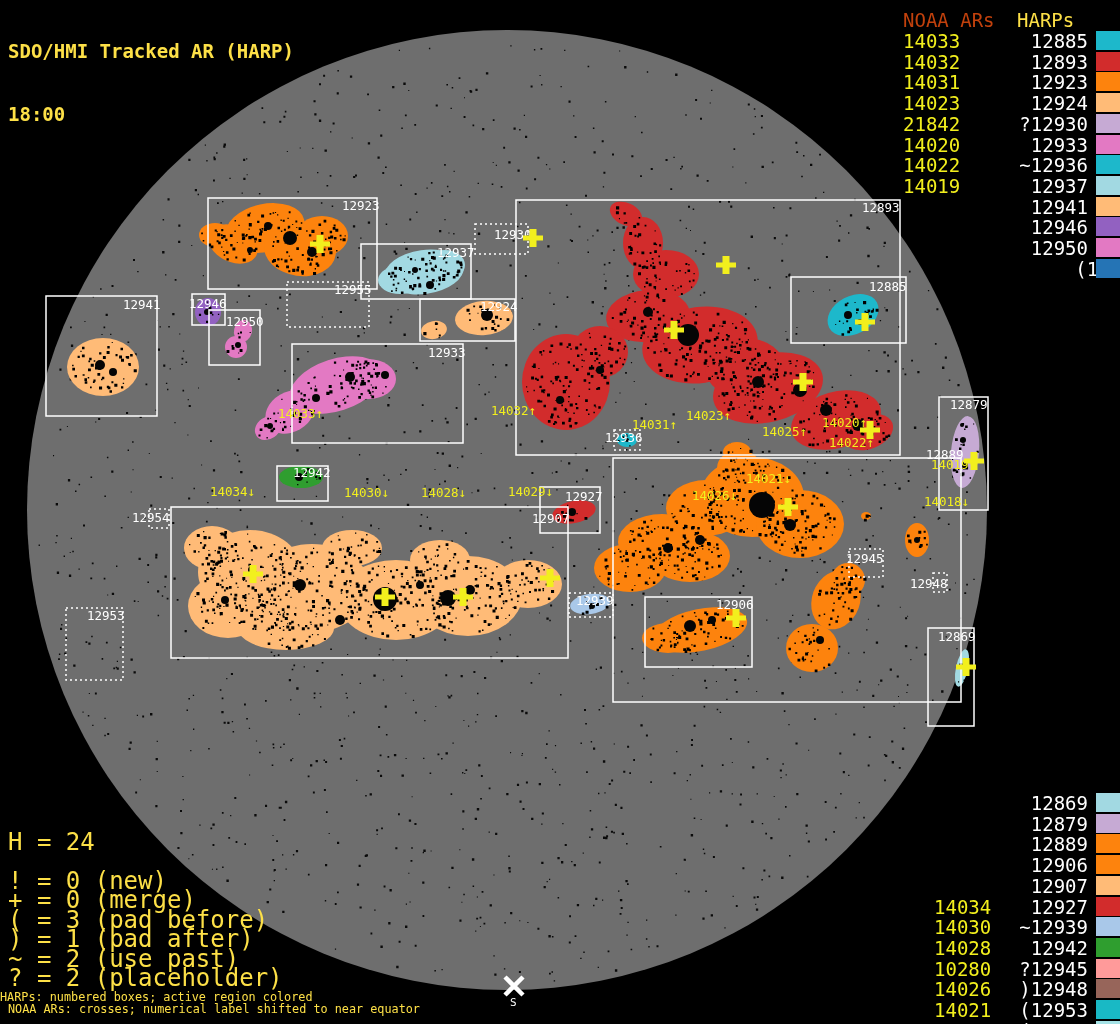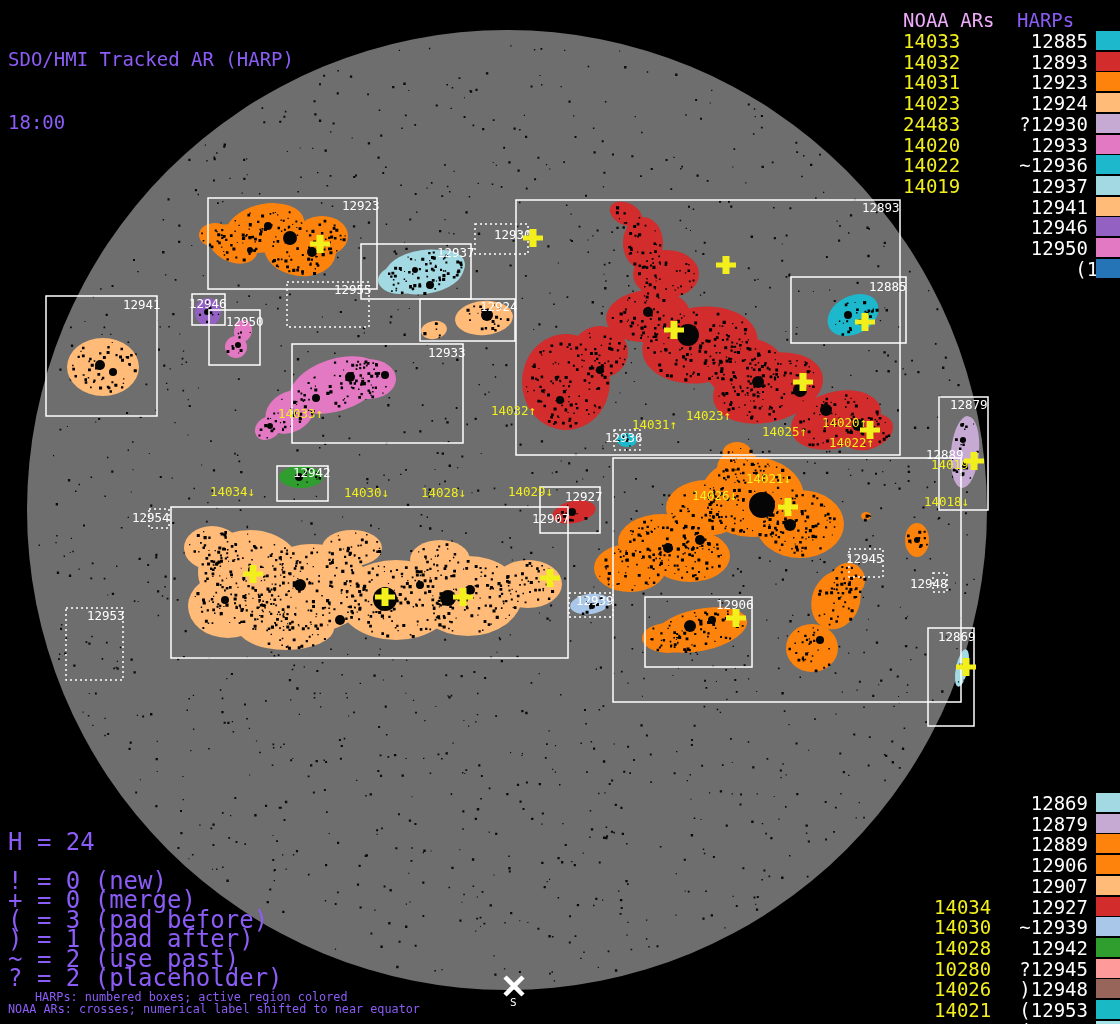--- a/index.html
+++ b/index.html
@@ -1,21 +1,21 @@
 <!DOCTYPE html>
 <html><head>
 <meta charset="utf-8">
 <style>
   html,body{margin:0;padding:0;background:#000;}
   .stage{position:relative;width:1120px;height:1024px;background:#000;overflow:hidden;
          font-family:"DejaVu Sans Mono",monospace;}
   svg{position:absolute;left:0;top:0;}
   .abs{position:absolute;white-space:pre;line-height:1.09;}
-  .white{color:#8b5cf6;}
-  .yellow{color:#f0abfc;}
+  .white{color:#fde047;}
+  .yellow{color:#c2410c;}
   .t19{font-size:19px;}
   .t20{font-size:24px;}
   .t12{font-size:11.8px;}
   .lrow-noaa{position:absolute;font-size:19px;color:#f2ef1d;white-space:pre;}
   .lrow-harp{position:absolute;font-size:19px;color:#fff;white-space:pre;width:88px;text-align:right;}
   .sq{position:absolute;width:24px;height:19px;}
 </style>
 </head>
 <body>
 
@@ -264,42 +264,42 @@
       <text x="508" y="486" fill="#f2ef1d" font-size="12.5" dominant-baseline="hanging" font-family="&quot;DejaVu Sans Mono&quot;,monospace">14029↓</text>
       <text x="692" y="490" fill="#f2ef1d" font-size="12.5" dominant-baseline="hanging" font-family="&quot;DejaVu Sans Mono&quot;,monospace">14026↓</text>
       <text x="746" y="473" fill="#f2ef1d" font-size="12.5" dominant-baseline="hanging" font-family="&quot;DejaVu Sans Mono&quot;,monospace">14021↓</text>
       <text x="924" y="496" fill="#f2ef1d" font-size="12.5" dominant-baseline="hanging" font-family="&quot;DejaVu Sans Mono&quot;,monospace">14018↓</text>
       <g>
         <path d="M505 977L523 995M523 977L505 995" stroke="#ffffff" stroke-width="4.5"></path>
         <text x="510" y="998" fill="#ffffff" font-size="11" dominant-baseline="hanging" font-family="&quot;DejaVu Sans Mono&quot;,monospace">S</text>
       </g>
     </svg>
 
-  <div class="abs white t19" style="left:8px;top:8px;">
+  <div class="abs white t19" style="left:8px;top:0;font-weight:bold;">
     <div>SDO/HMI Tracked AR (HARP)</div>
     <div>18:00</div>
   </div>
 
   <div class="abs yellow t19" style="left:903px;top:10px;">NOAA ARs</div>
   <div class="abs white t19" style="left:1017px;top:10px;">HARPs</div>
 
   <div id="top-list">
       <div class="lrow-noaa" style="left: 903px; top: 30px;">14033</div>
       <div class="lrow-harp" style="left: 1000px; top: 30px;">12885</div>
       <div class="sq" style="left: 1096px; top: 31px; background: rgb(29, 184, 203);"></div>
       <div class="lrow-noaa" style="left: 903px; top: 50.72px;">14032</div>
       <div class="lrow-harp" style="left: 1000px; top: 50.72px;">12893</div>
       <div class="sq" style="left: 1096px; top: 51.72px; background: rgb(210, 44, 44);"></div>
       <div class="lrow-noaa" style="left: 903px; top: 71.44px;">14031</div>
       <div class="lrow-harp" style="left: 1000px; top: 71.44px;">12923</div>
       <div class="sq" style="left: 1096px; top: 72.44px; background: rgb(253, 131, 13);"></div>
       <div class="lrow-noaa" style="left: 903px; top: 92.16px;">14023</div>
       <div class="lrow-harp" style="left: 1000px; top: 92.16px;">12924</div>
       <div class="sq" style="left: 1096px; top: 93.16px; background: rgb(255, 187, 119);"></div>
-      <div class="lrow-noaa" style="left: 903px; top: 112.88px;">24483</div>
+      <div class="lrow-noaa" style="left: 903px; top: 112.88px;">21842</div>
       <div class="lrow-harp" style="left: 1000px; top: 112.88px;">?12930</div>
       <div class="sq" style="left: 1096px; top: 113.88px; background: rgb(198, 170, 212);"></div>
       <div class="lrow-noaa" style="left: 903px; top: 133.6px;">14020</div>
       <div class="lrow-harp" style="left: 1000px; top: 133.6px;">12933</div>
       <div class="sq" style="left: 1096px; top: 134.6px; background: rgb(227, 121, 195);"></div>
       <div class="lrow-noaa" style="left: 903px; top: 154.32px;">14022</div>
       <div class="lrow-harp" style="left: 1000px; top: 154.32px;">~12936</div>
       <div class="sq" style="left: 1096px; top: 155.32px; background: rgb(29, 184, 203);"></div>
       <div class="lrow-noaa" style="left: 903px; top: 175.04px;">14019</div>
       <div class="lrow-harp" style="left: 1000px; top: 175.04px;">12937</div>
@@ -350,16 +350,16 @@
   <div class="abs white t20" style="left:8px;top:829px;">H = 24</div>
   <div id="legend-lines">
       <div class="abs white t20" style="left: 8px; top: 868px;">! = 0 (new)</div>
       <div class="abs white t20" style="left: 8px; top: 887.4px; text-align: center;">+ = 0 (merge)</div>
       <div class="abs white t20" style="left: 8px; top: 906.8px;">( = 3 (pad before)</div>
       <div class="abs white t20" style="left: 8px; top: 926.2px;">) = 1 (pad after)</div>
       <div class="abs white t20" style="left: 8px; top: 945.6px;">~ = 2 (use past)</div>
       <div class="abs white t20" style="left: 8px; top: 965px;">? = 2 (placeholder)</div>
     </div>
   <div id="footer">
-      <div class="abs white t12" style="left: 12px; top: 991px; padding-left: 23px;">HARPs: numbered boxes; active region colored</div>
+      <div class="abs white t12" style="left: 0; top: 991px;">HARPs: numbered boxes; active region colored</div>
       <div class="abs white t12" style="left: 8px; top: 1003px;">NOAA ARs: crosses; numerical label shifted to near equator</div>
     </div>
 </div>
 
 </body></html>

